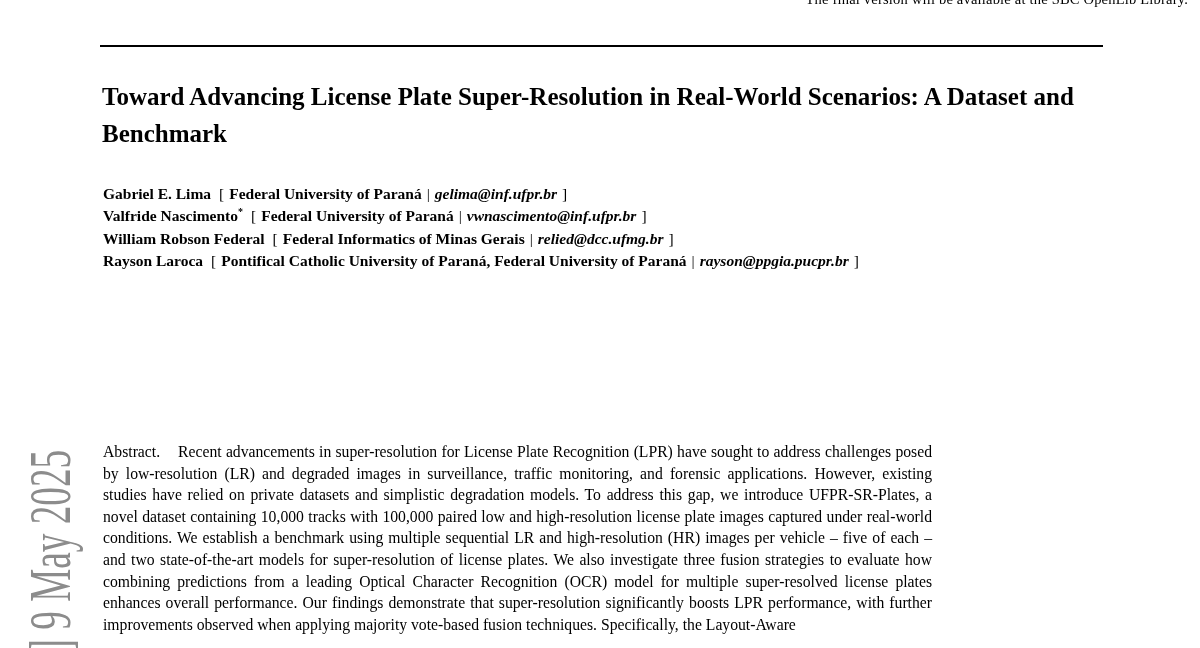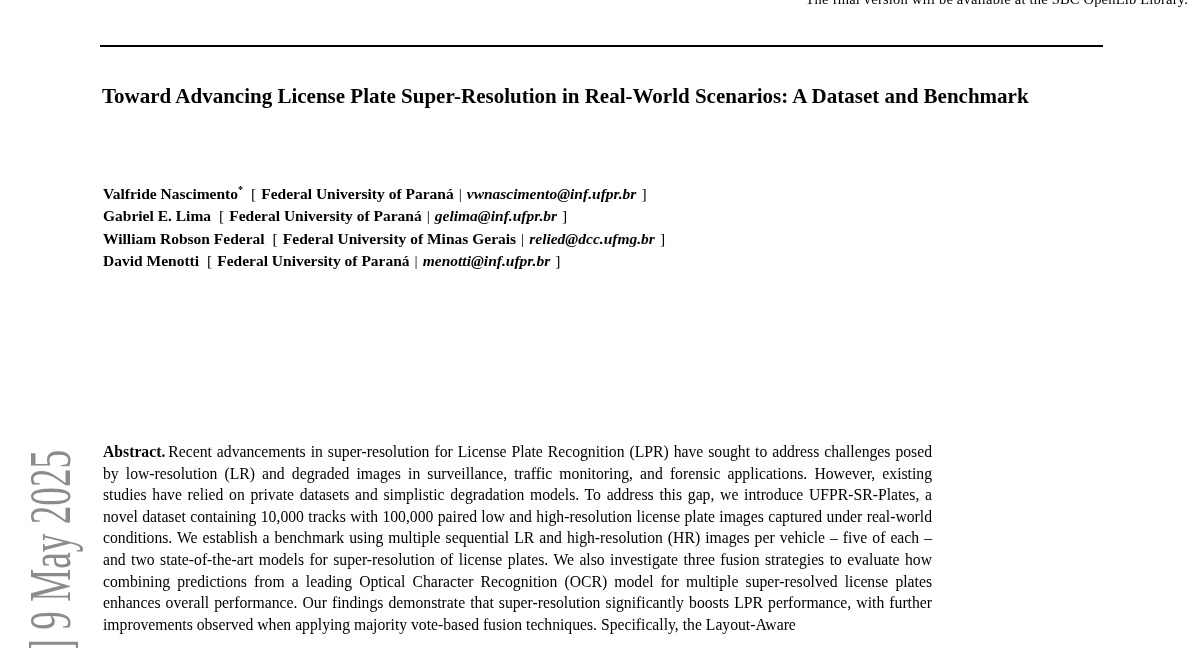--- a/index.html
+++ b/index.html
@@ -34,21 +34,21 @@
     width: 1003px;
     height: 2px;
     background: #000;
   }
 
   .title {
     position: absolute;
     top: 78px;
     left: 102px;
     width: 1020px;
-    font-size: 21px;
+    font-size: 25px;
     font-weight: bold;
     line-height: 37px;
     font-family: "Liberation Serif", serif;
   }
 
   .authors {
     position: absolute;
     top: 183px;
     left: 103px;
     width: 1000px;
@@ -88,21 +88,21 @@
 
   .abstract {
     position: absolute;
     top: 441px;
     left: 103px;
     width: 829px;
     font-size: 15.7px;
     line-height: 21.6px;
     text-align: justify;
   }
-  .abstract .abs-label { font-weight: bold; margin-right: 3px; }
+  .abstract .abs-label { font-weight: normal; margin-right: 18px; }
 
   
   .stamp {
     position: absolute;
     left: -120px;
     top: 508px;
     width: 340px;
     height: 76px;
     line-height: 76px;
     font-size: 60px;
@@ -119,29 +119,29 @@
 <div class="page">
 
   <div class="top-notice">The final version will be available at the SBC OpenLib Library.</div>
 
   <div class="rule"></div>
 
   <h1 class="title">Toward Advancing License Plate Super-Resolution in Real-World Scenarios: A Dataset and Benchmark</h1>
 
   <div class="authors">
 
+      <div class="author-row"><span class="a-name">Gabriel E. Lima</span><sup class="a-marker"></sup><span class="bracket-open">[</span><span class="a-aff">Federal University of Paraná</span><span class="pipe">|</span><span class="a-email">gelima@inf.ufpr.br</span><span class="bracket-close">]</span></div>
+
       <div class="author-row"><span class="a-name">Valfride Nascimento</span><sup class="a-marker">*</sup><span class="bracket-open">[</span><span class="a-aff">Federal University of Paraná</span><span class="pipe">|</span><span class="a-email">vwnascimento@inf.ufpr.br</span><span class="bracket-close">]</span></div>
 
-      <div class="author-row"><span class="a-name">Gabriel E. Lima</span><sup class="a-marker"></sup><span class="bracket-open">[</span><span class="a-aff">Federal University of Paraná</span><span class="pipe">|</span><span class="a-email">gelima@inf.ufpr.br</span><span class="bracket-close">]</span></div>
 
+      <div class="author-row"><span class="a-name">William Robson Federal</span><sup class="a-marker"></sup><span class="bracket-open">[</span><span class="a-aff">Federal Informatics of Minas Gerais</span><span class="pipe">|</span><span class="a-email">relied@dcc.ufmg.br</span><span class="bracket-close">]</span></div>
 
-      <div class="author-row"><span class="a-name">William Robson Federal</span><sup class="a-marker"></sup><span class="bracket-open">[</span><span class="a-aff">Federal University of Minas Gerais</span><span class="pipe">|</span><span class="a-email">relied@dcc.ufmg.br</span><span class="bracket-close">]</span></div>
+      <div class="author-row"><span class="a-name">Rayson Laroca</span><sup class="a-marker"></sup><span class="bracket-open">[</span><span class="a-aff">Pontifical Catholic University of Paraná, Federal University of Paraná</span><span class="pipe">|</span><span class="a-email">rayson@ppgia.pucpr.br</span><span class="bracket-close">]</span></div>
 
-
-      <div class="author-row"><span class="a-name">David Menotti</span><sup class="a-marker"></sup><span class="bracket-open">[</span><span class="a-aff">Federal University of Paraná</span><span class="pipe">|</span><span class="a-email">menotti@inf.ufpr.br</span><span class="bracket-close">]</span></div>
     </div>
 
 
   <p class="abstract">
     <span class="abs-label">Abstract.</span><span>Recent advancements in super-resolution for License Plate Recognition (LPR) have sought to address challenges posed by low-resolution (LR) and degraded images in surveillance, traffic monitoring, and forensic applications. However, existing studies have relied on private datasets and simplistic degradation models. To address this gap, we introduce UFPR-SR-Plates, a novel dataset containing 10,000 tracks with 100,000 paired low and high-resolution license plate images captured under real-world conditions. We establish a benchmark using multiple sequential LR and high-resolution (HR) images per vehicle – five of each – and two state-of-the-art models for super-resolution of license plates. We also investigate three fusion strategies to evaluate how combining predictions from a leading Optical Character Recognition (OCR) model for multiple super-resolved license plates enhances overall performance. Our findings demonstrate that super-resolution significantly boosts LPR performance, with further improvements observed when applying majority vote-based fusion techniques. Specifically, the Layout-Aware</span>
   </p>
 
   <div class="stamp">] 9 May 2025</div>
 
 </div>

